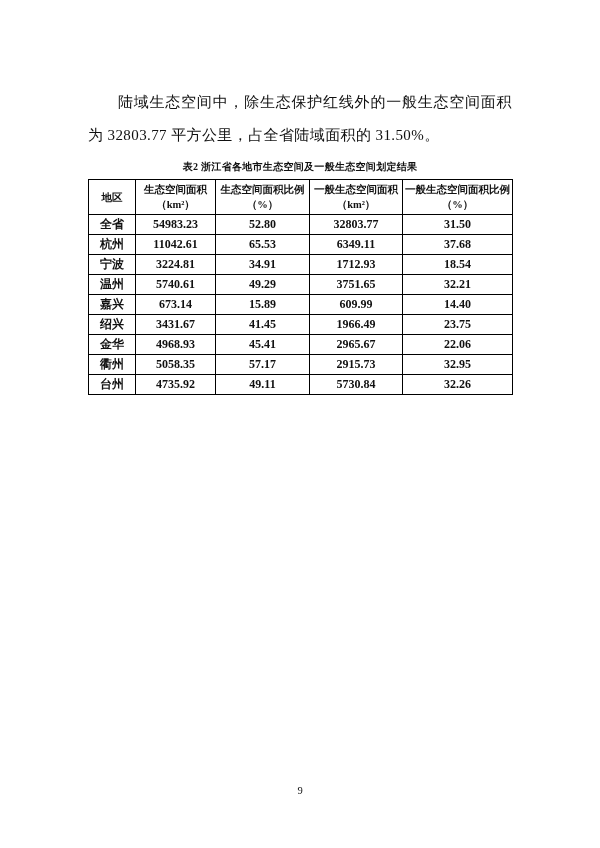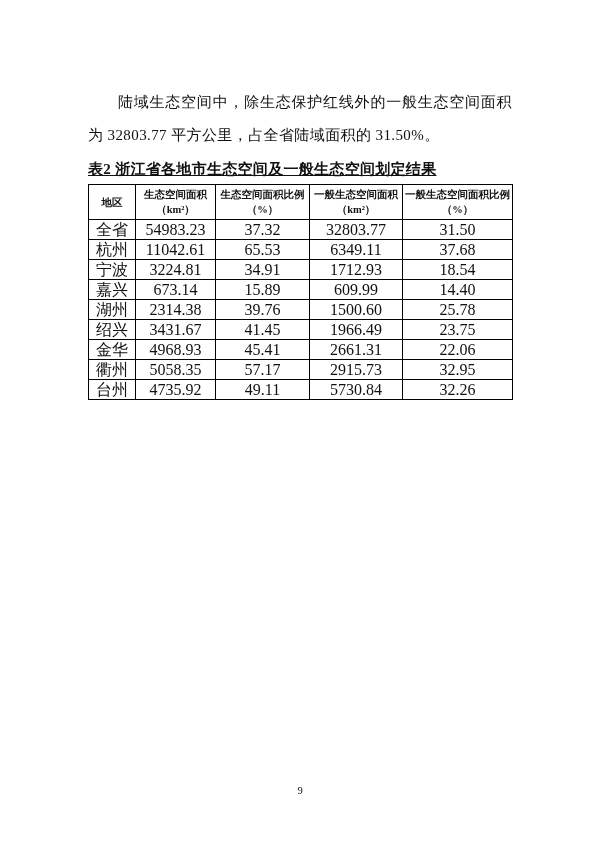--- a/index.html
+++ b/index.html
@@ -19,25 +19,24 @@
   .body-paragraph {
     font-size: 15px;
     line-height: 33px;
     text-align: justify;
     text-indent: 2em;
     letter-spacing: 0.4px;
     margin: 0;
   }
   .table-title {
     margin-top: 8px;
-    text-align: left;
-    font-size: 15px;
+    text-align: center;
+    font-size: 10px;
     font-weight: bold;
     letter-spacing: 0.3px;
-    text-decoration: underline;
   }
   table.data-table {
     border-collapse: collapse;
     table-layout: fixed;
     width: 424px;
     margin: 5px auto 0 auto;
     padding-left: 44px;
   }
   .data-table th, .data-table td {
     border: 1px solid #000000;
@@ -47,22 +46,22 @@
     overflow: hidden;
     white-space: nowrap;
   }
   .data-table th {
     font-size: 10.5px;
     font-weight: bold;
     height: 34px;
     line-height: 15px;
   }
   .data-table td {
-    font-size: 16px;
-    font-weight: normal;
+    font-size: 12px;
+    font-weight: bold;
     height: 19px;
     line-height: 19px;
   }
   .page-number {
     position: absolute;
     bottom: 68px;
     left: 0;
     width: 100%;
     text-align: center;
     font-size: 10.5px;
@@ -105,64 +104,64 @@
             <th>
               <div>一般生态空间面积比例</div>
               <div>（%）</div>
             </th>
           </tr>
       </thead>
       <tbody>
           <tr>
             <td>全省</td>
             <td>54983.23</td>
-            <td>37.32</td>
+            <td>52.80</td>
             <td>32803.77</td>
             <td>31.50</td>
           </tr>
           <tr>
             <td>杭州</td>
             <td>11042.61</td>
             <td>65.53</td>
             <td>6349.11</td>
             <td>37.68</td>
           </tr>
           <tr>
             <td>宁波</td>
             <td>3224.81</td>
             <td>34.91</td>
             <td>1712.93</td>
             <td>18.54</td>
           </tr>
           <tr>
+            <td>温州</td>
+            <td>5740.61</td>
+            <td>49.29</td>
+            <td>3751.65</td>
+            <td>32.21</td>
+          </tr>
+          <tr>
             <td>嘉兴</td>
             <td>673.14</td>
             <td>15.89</td>
             <td>609.99</td>
             <td>14.40</td>
-          </tr>
-          <tr>
-            <td>湖州</td>
-            <td>2314.38</td>
-            <td>39.76</td>
-            <td>1500.60</td>
-            <td>25.78</td>
           </tr>
           <tr>
             <td>绍兴</td>
             <td>3431.67</td>
             <td>41.45</td>
             <td>1966.49</td>
             <td>23.75</td>
           </tr>
           <tr>
             <td>金华</td>
             <td>4968.93</td>
             <td>45.41</td>
-            <td>2661.31</td>
+            <td>2965.67</td>
             <td>22.06</td>
           </tr>
           <tr>
             <td>衢州</td>
             <td>5058.35</td>
             <td>57.17</td>
             <td>2915.73</td>
             <td>32.95</td>
           </tr>
           <tr>

